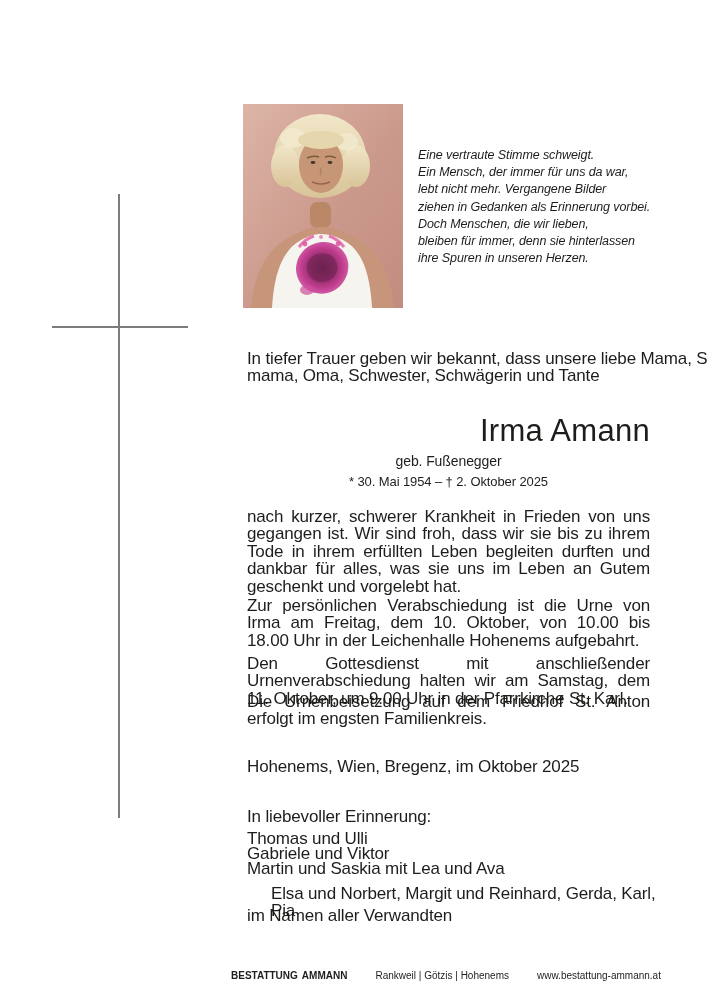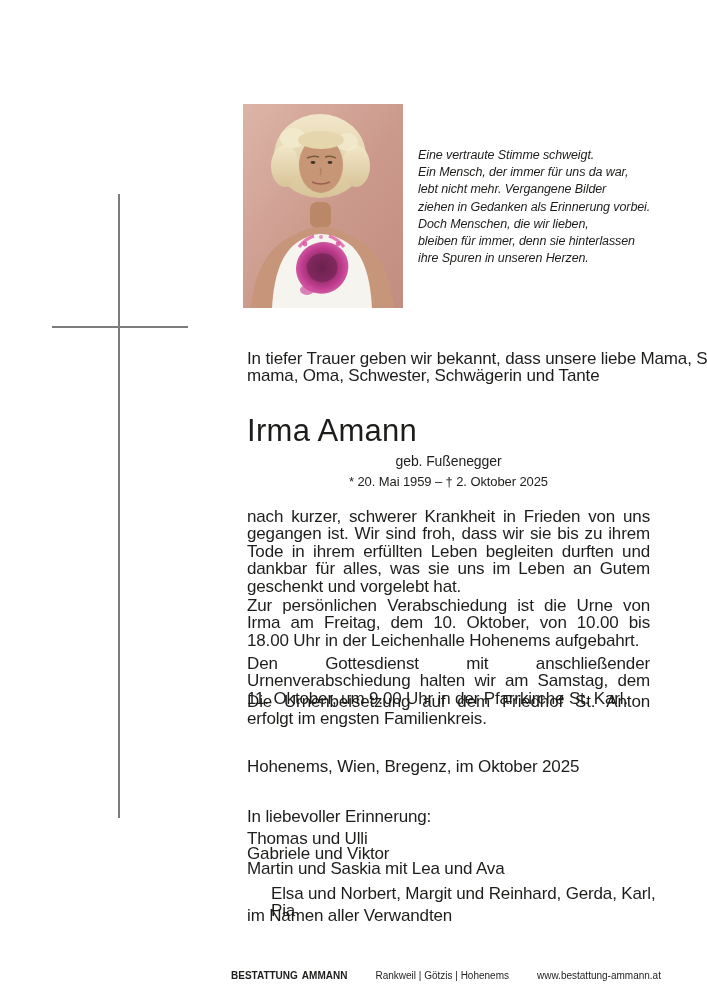--- a/index.html
+++ b/index.html
@@ -21,21 +21,21 @@
   }
 
   
   .cross-v { left:118px; top:194px; width:1.5px; height:624px; background:#7c7c7c; }
   .cross-h { left:52px; top:326px; width:136px; height:1.5px; background:#7c7c7c; }
 
   
   .col { left:247px; width:403px; }
   .txt { font-size:17px; line-height:17.4px; letter-spacing:-0.15px; }
   .intro   { top:350px; white-space:pre; }
-  .name    { top:413px; font-size:31px; line-height:36px; text-align:left; letter-spacing:0.3px; }
+  .name    { top:413px; font-size:31px; line-height:36px; text-align:right; letter-spacing:0.3px; }
   .maiden  { top:453px; font-size:14px; text-align:center; letter-spacing:-0.1px; }
   .dates   { top:474px; font-size:13px; text-align:center; letter-spacing:-0.1px; }
   .para    { text-align:justify; }
   .p1 { top:508px; } .p2 { top:597px; } .p3 { top:655px; } .p4 { top:693px; }
   .cities   { top:758px; }
   .remember { top:808px; }
   .trio     { top:832px; line-height:14.8px; white-space:pre; }
   .elsa     { top:885px;margin-left:24px; }
   .imnamen  { top:907px; }
 
@@ -116,21 +116,21 @@
 
   <div>
     <div class="abs cross-v"></div>
     <div class="abs cross-h"></div>
   </div>
 
   <div class="abs col txt intro">In tiefer Trauer geben wir bekannt, dass unsere liebe Mama, Schwieger-
 mama, Oma, Schwester, Schwägerin und Tante</div>
   <div class="abs col name">Irma Amann</div>
   <div class="abs col maiden">geb. Fußenegger</div>
-  <div class="abs col dates">* 20. Mai 1959  –  † 2. Oktober 2025</div>
+  <div class="abs col dates">* 30. Mai 1954  –  † 2. Oktober 2025</div>
 
   <div class="abs col txt para p1">nach kurzer, schwerer Krankheit in Frieden von uns gegangen ist. Wir sind froh, dass wir sie bis zu ihrem Tode in ihrem erfüllten Leben begleiten durften und dankbar für alles, was sie uns im Leben an Gutem geschenkt und vorgelebt hat.</div>
   <div class="abs col txt para p2">Zur persönlichen Verabschiedung ist die Urne von Irma am Freitag, dem 10. Oktober, von 10.00 bis 18.00 Uhr in der Leichenhalle Hohenems aufgebahrt.</div>
   <div class="abs col txt para p3">Den Gottesdienst mit anschließender Urnenverabschiedung halten wir am Samstag, dem 11. Oktober, um 9.00 Uhr in der Pfarrkirche St. Karl.</div>
   <div class="abs col txt para p4">Die Urnenbeisetzung auf dem Friedhof St. Anton erfolgt im engsten Familienkreis.</div>
 
   <div class="abs col txt cities">Hohenems, Wien, Bregenz, im Oktober 2025</div>
 
   <div class="abs col txt remember">In liebevoller Erinnerung:</div>
   <div class="abs col txt trio">Thomas und Ulli

